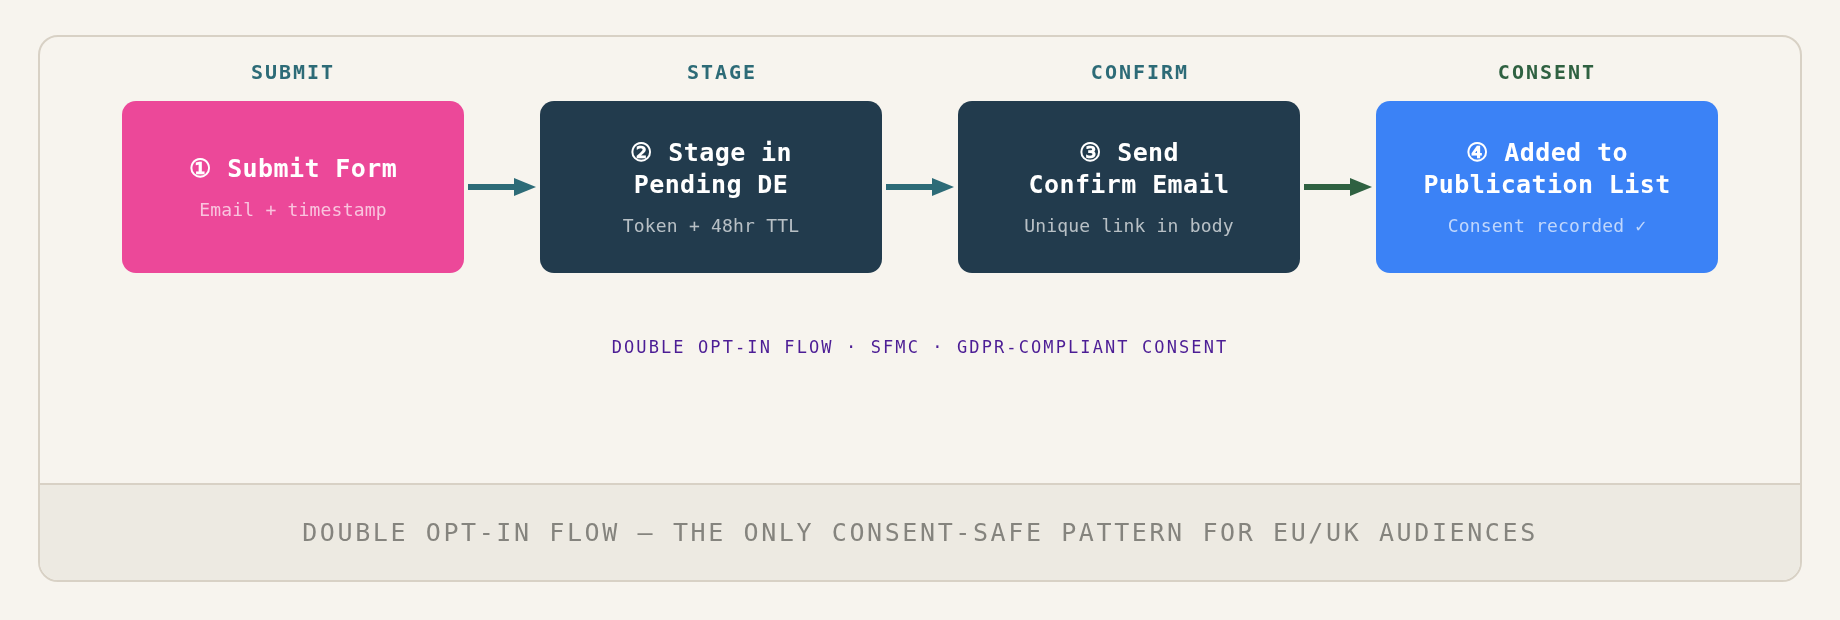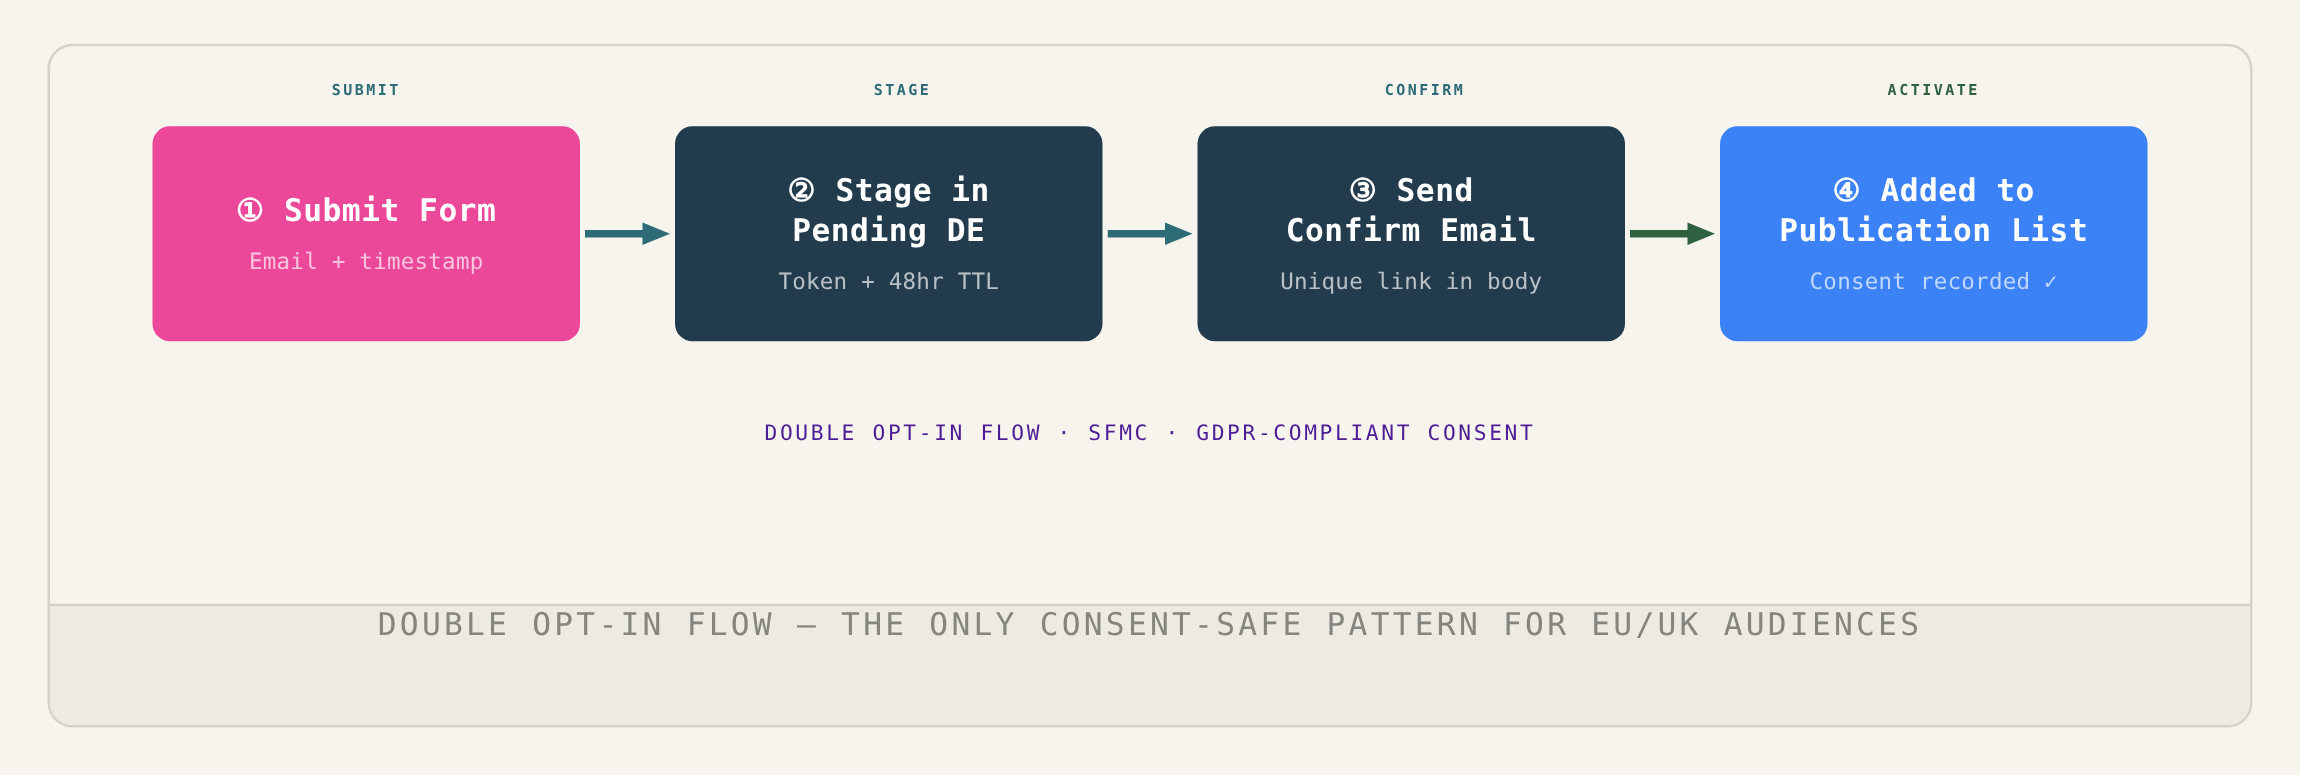--- a/index.html
+++ b/index.html
@@ -50,21 +50,21 @@
 
   .step {
     display: flex;
     flex-direction: column;
     align-items: center;
     width: 342px;
     flex: 0 0 auto;
   }
 
   .step-label {
-    font-size: 12px;
+    font-size: 20px;
     font-weight: bold;
     letter-spacing: 2.0px;
     margin-bottom: 19px;
     height: 20px;
     line-height: 20px;
     white-space: nowrap;
   }
   .step-label.teal  { color: #2D6B77; }
   .step-label.navy  { color: #2D6B77; margin-left: 22px; }
   .step-label.green { color: #2F6141; }
@@ -128,21 +128,21 @@
     white-space: nowrap;
   }
 
   
   .footer {
     flex: 0 0 auto;
     height: 95px;
     background: #EDEAE2;
     border-top: 2px solid #D8D1C5;
     display: flex;
-    align-items: flex-start;
+    align-items: center;
     justify-content: center;
   }
   .footer-text {
     font-size: 25px;
     letter-spacing: 2.6px;
     color: #85847E;
     white-space: nowrap;
   }
 </style>
 </head>
@@ -195,21 +195,21 @@
       </div>
 
       <div class="arrow">
         <svg width="68" height="22" viewBox="0 0 68 22" aria-hidden="true">
           <rect x="0" y="8" width="50" height="6" fill="#2F6141"></rect>
           <polygon points="46,2 68,11 46,20" fill="#2F6141"></polygon>
         </svg>
       </div>
 
       <div class="step">
-        <div class="step-label green">ACTIVATE</div>
+        <div class="step-label green">CONSENT</div>
         <div class="card green">
           <div class="card-title">④ Added to
 Publication List</div>
           <div class="card-sub">Consent recorded ✓</div>
         </div>
       </div>
 
     </div>
 
     <div class="caption">DOUBLE OPT-IN FLOW · SFMC · GDPR-COMPLIANT CONSENT</div>

